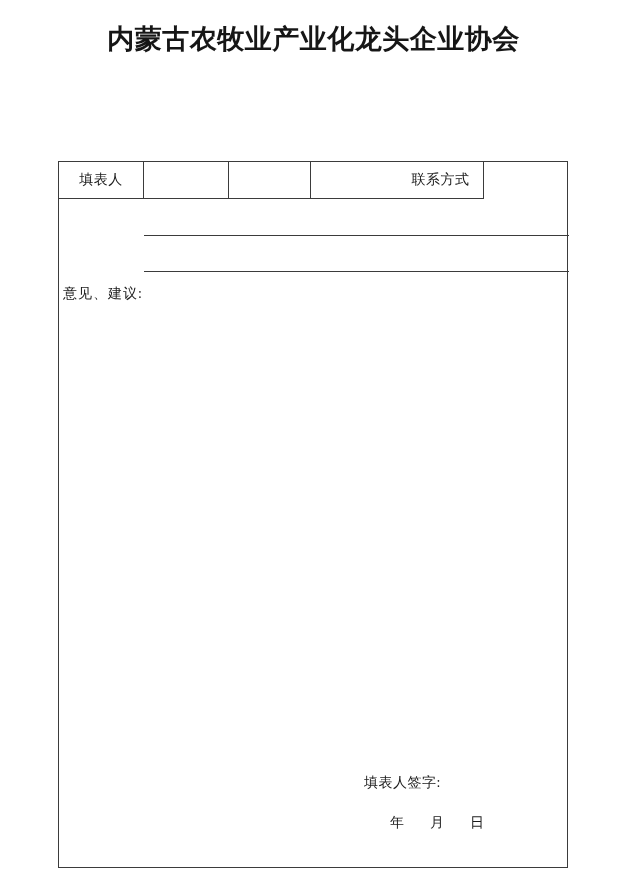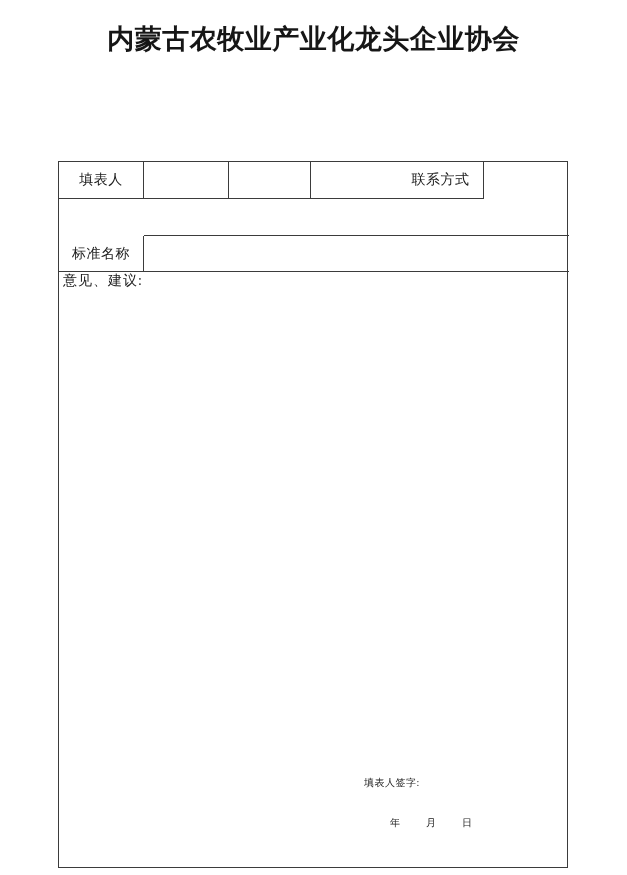--- a/index.html
+++ b/index.html
@@ -22,24 +22,24 @@
   .cell { border-right:1px solid #3b3b3b; border-bottom:1px solid #3b3b3b;
           display:flex; align-items:center; justify-content:center;
           font-size:14px; line-height:18px; color:#1b1b1b; }
   .cell.last-col { border-right:none; }
   .cell.label { letter-spacing:0.5px; }
 
   .cell.span-rest { grid-column:2 / -1; border-right:none; }
 
   .comments-cell { grid-column:1 / -1; border-right:none; border-bottom:none;
                    position:relative; display:block; }
-  .comments-label { position:absolute; left:4px; top:0; font-size:14px;
+  .comments-label { position:absolute; left:4px; top:13px; font-size:14px;
                     line-height:18px; letter-spacing:1px; color:#1b1b1b; }
 
-  .signature { position:absolute; left:305px; bottom:36px; font-size:10px; color:#1b1b1b; }
+  .signature { position:absolute; left:305px; bottom:36px; font-size:14px; color:#1b1b1b; }
   .signature .sign-line { line-height:16px; letter-spacing:0.5px; }
   .signature .date-line { margin-top:24px; line-height:16px; padding-left:26px;
                           display:flex; gap:26px; }
 </style>
 </head>
 <body>
 
 <div class="page">
 
   <div class="title title-1">内蒙古农牧业产业化龙头企业协会</div>
@@ -47,21 +47,20 @@
   <div class="form-table">
 
     <div class="cell label">填表人</div>
     <div class="cell"></div>
     <div class="cell"></div>
     <div class="cell last-col"></div>
 
     <div class="cell label">联系方式</div>
     <div class="cell span-rest"></div>
 
-    <div class="cell label">标准名称</div>
     <div class="cell span-rest"></div>
 
     <div class="cell comments-cell">
       <span class="comments-label">意见、建议:</span>
 
       <div class="signature">
         <div class="sign-line">填表人签字:</div>
         <div class="date-line">
           <span>年</span>
           <span>月</span>

